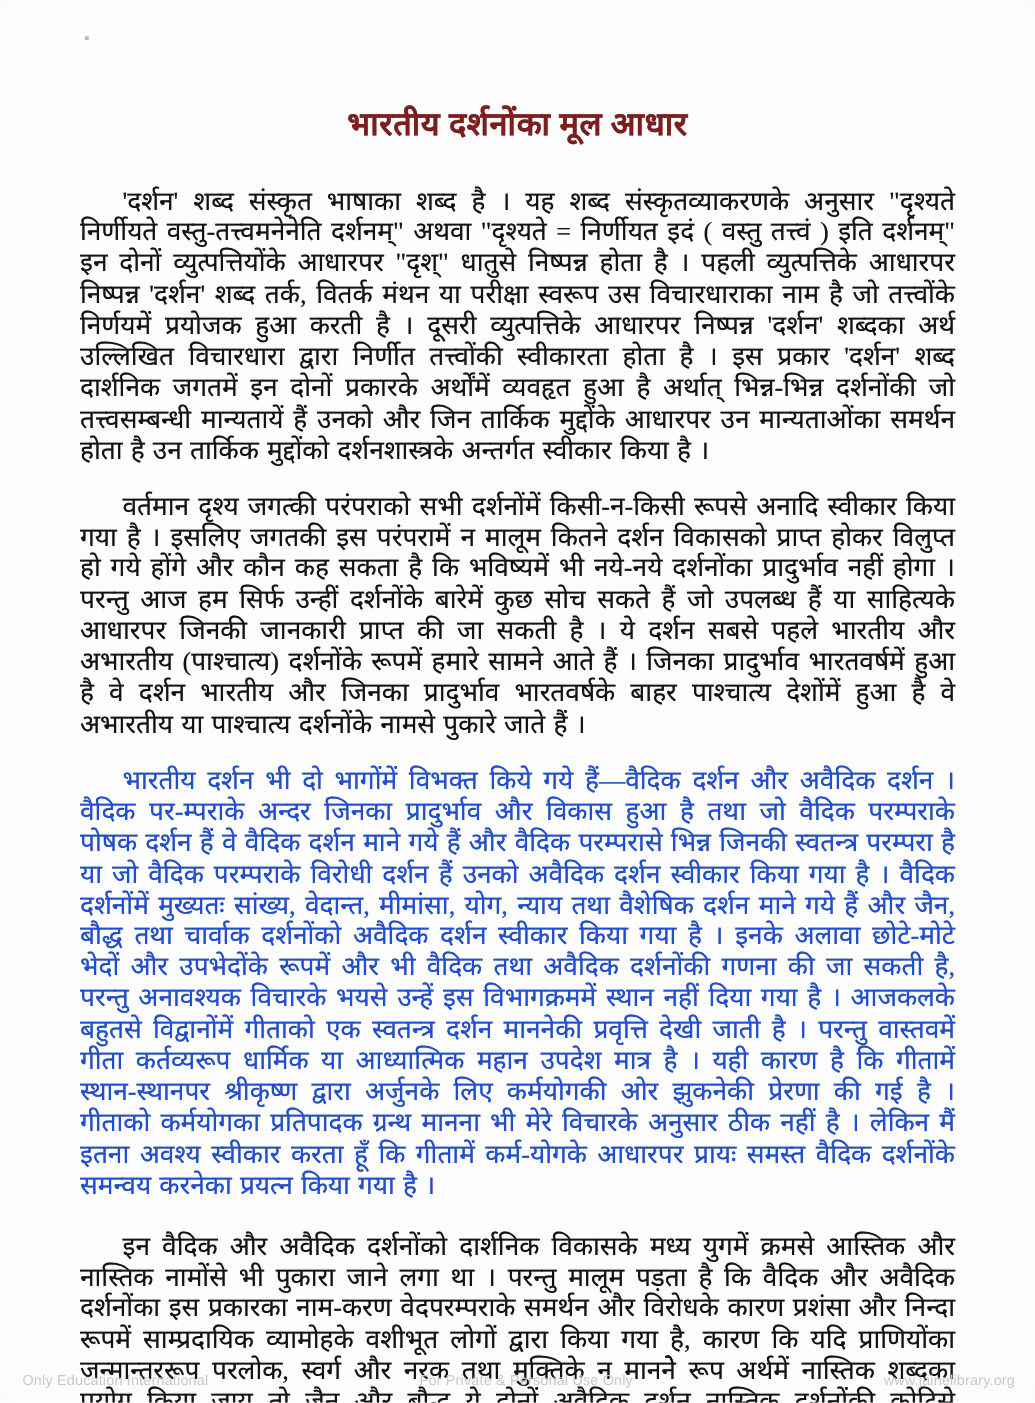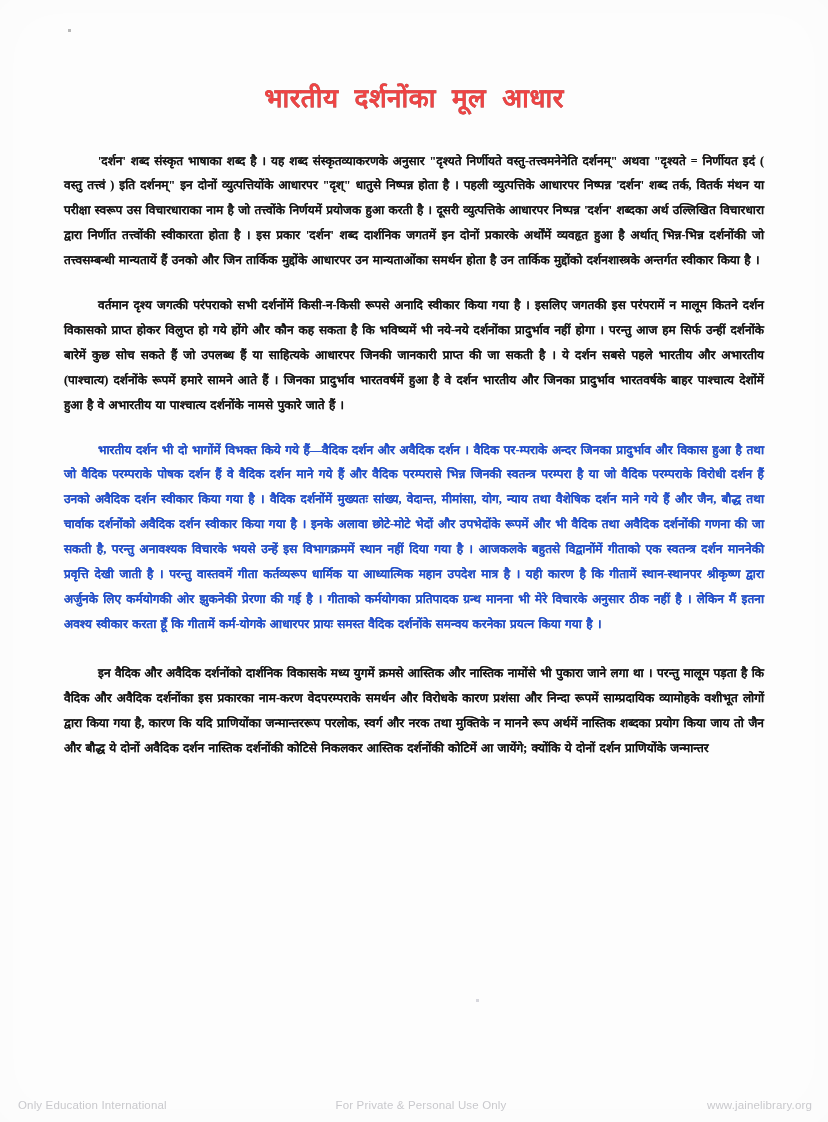--- a/index.html
+++ b/index.html
@@ -40,46 +40,45 @@
     background: #b8b8c2;
     opacity: .55;
   }
   .content {
     position: absolute;
     left: 64px;
     top: 0;
     width: 700px;
   }
   h1.doc-title {
-    font-family: Liberation Mono, monospace;
+    font-family: Liberation Serif, serif;
     font-size: 26px;
     font-weight: 700;
     letter-spacing: 0.5px;
     text-align: center;
-    color: #ef4444;
+    color: #7f1d1d;
     margin: 0;
     padding-top: 84px;
     padding-bottom: 0;
     line-height: 1.25;
     text-shadow: 0 0 0.6px rgba(0,0,0,0.55);
   }
   .body-block {
     margin-top: 32px;
   }
   p.para {
     margin: 0 0 20px 0;
-    font-size: 12px;
+    font-size: 21px;
     line-height: 24.9px;
     color: #131212;
     text-align: justify;
     text-justify: inter-word;
     text-indent: 34px;
     word-spacing: 1.3px;
     text-shadow: 0 0 0.55px rgba(0,0,0,0.5);
-    font-weight: bold;
   }
   p.para:last-child {
     margin-bottom: 0;
     margin-top: 24px;
   }
   
   p.para.ink-a { color: #141313; }
   p.para.ink-b { color: #1d4ed8; }
 
   .footer {

